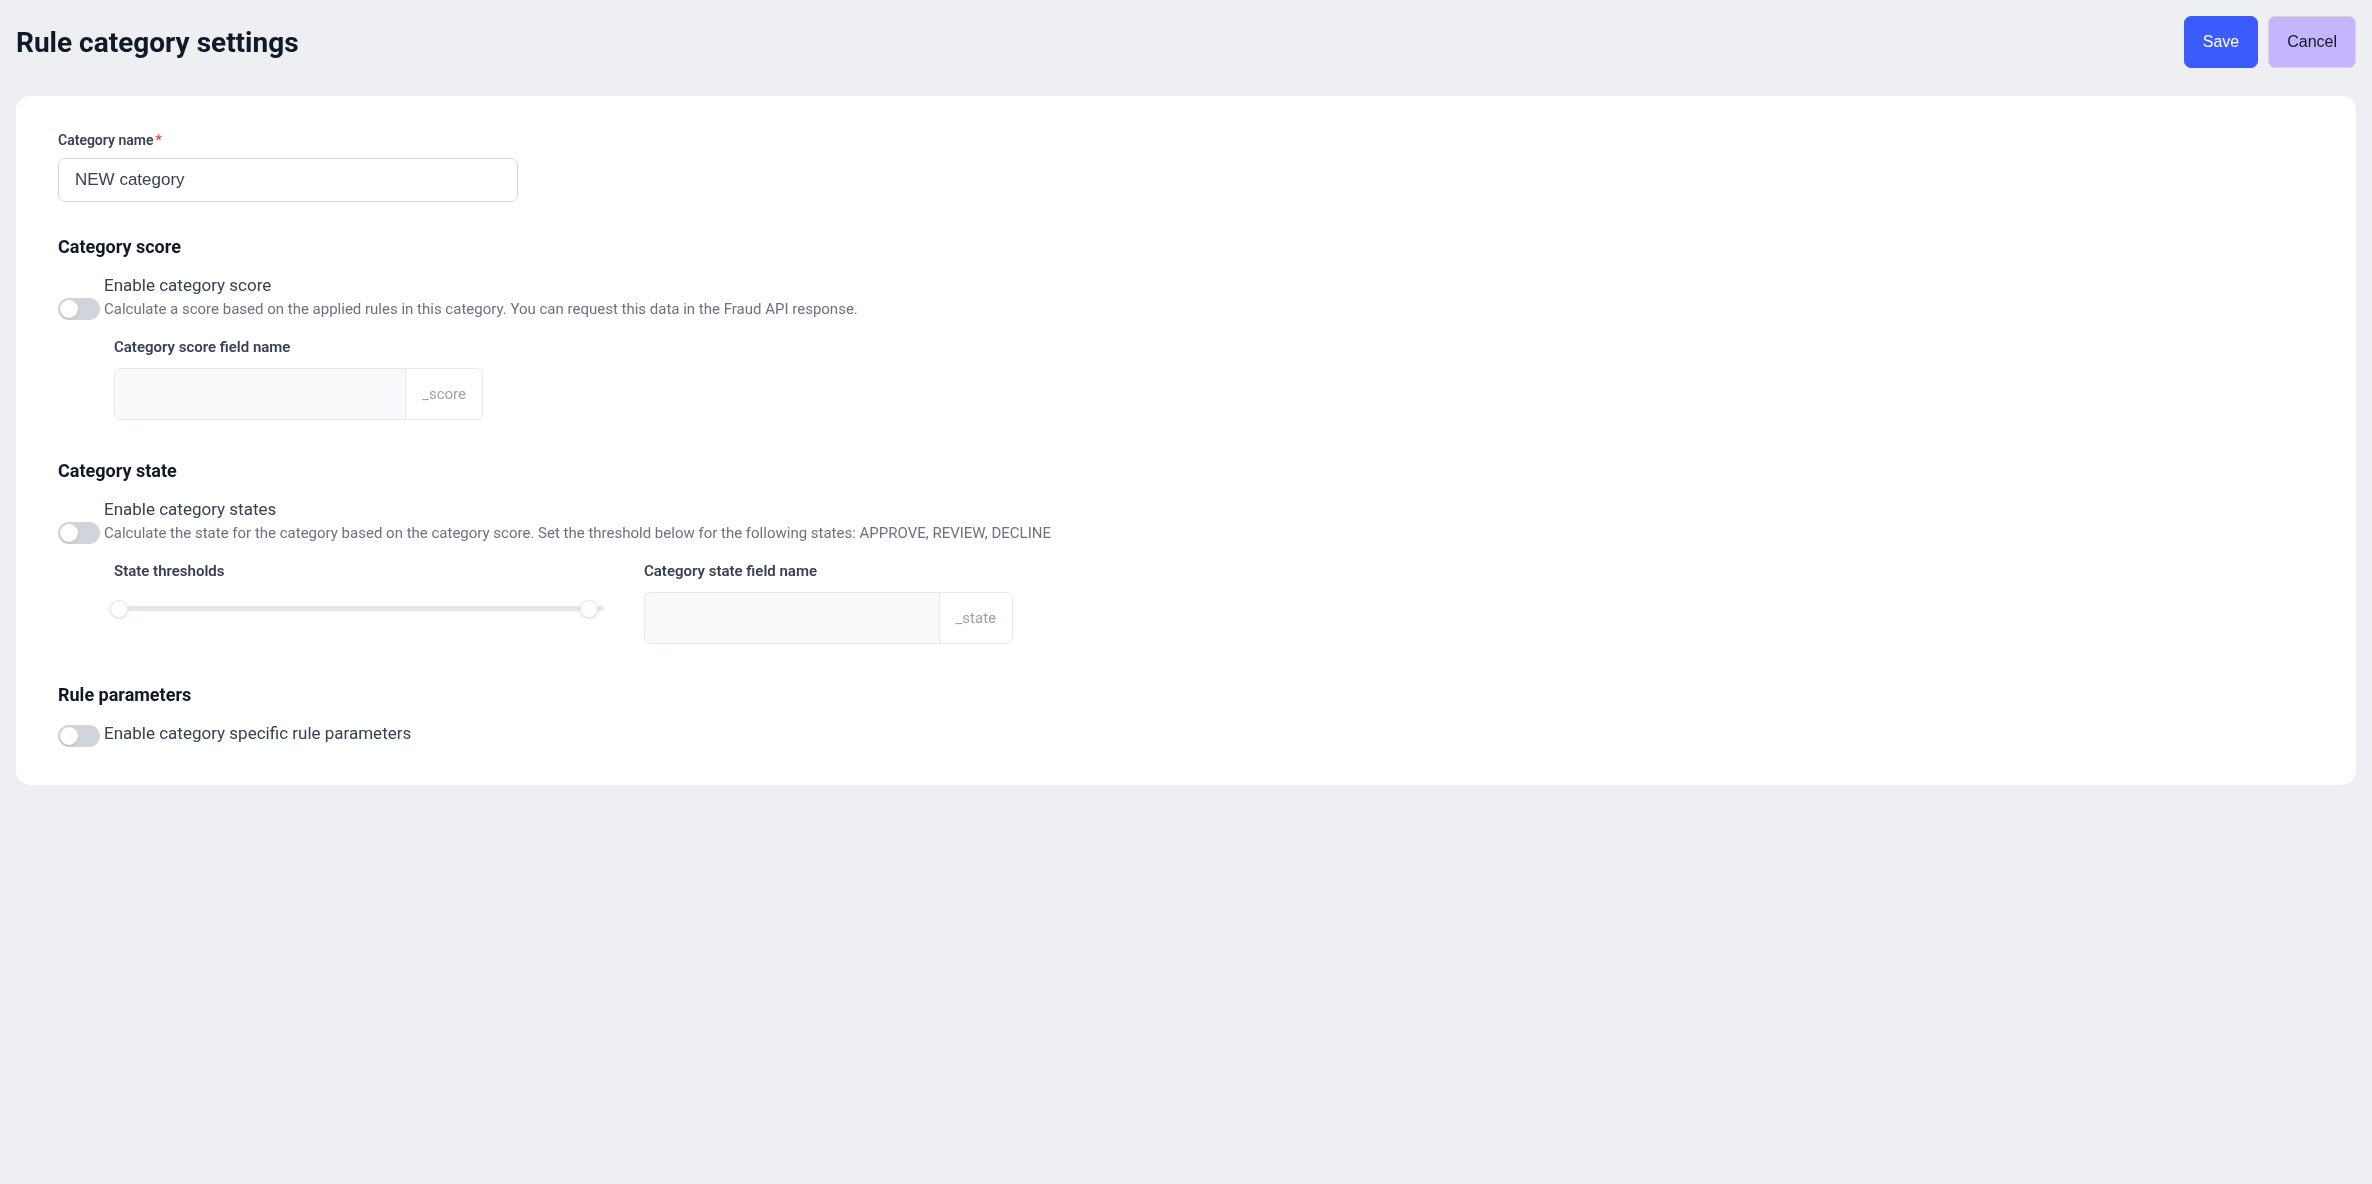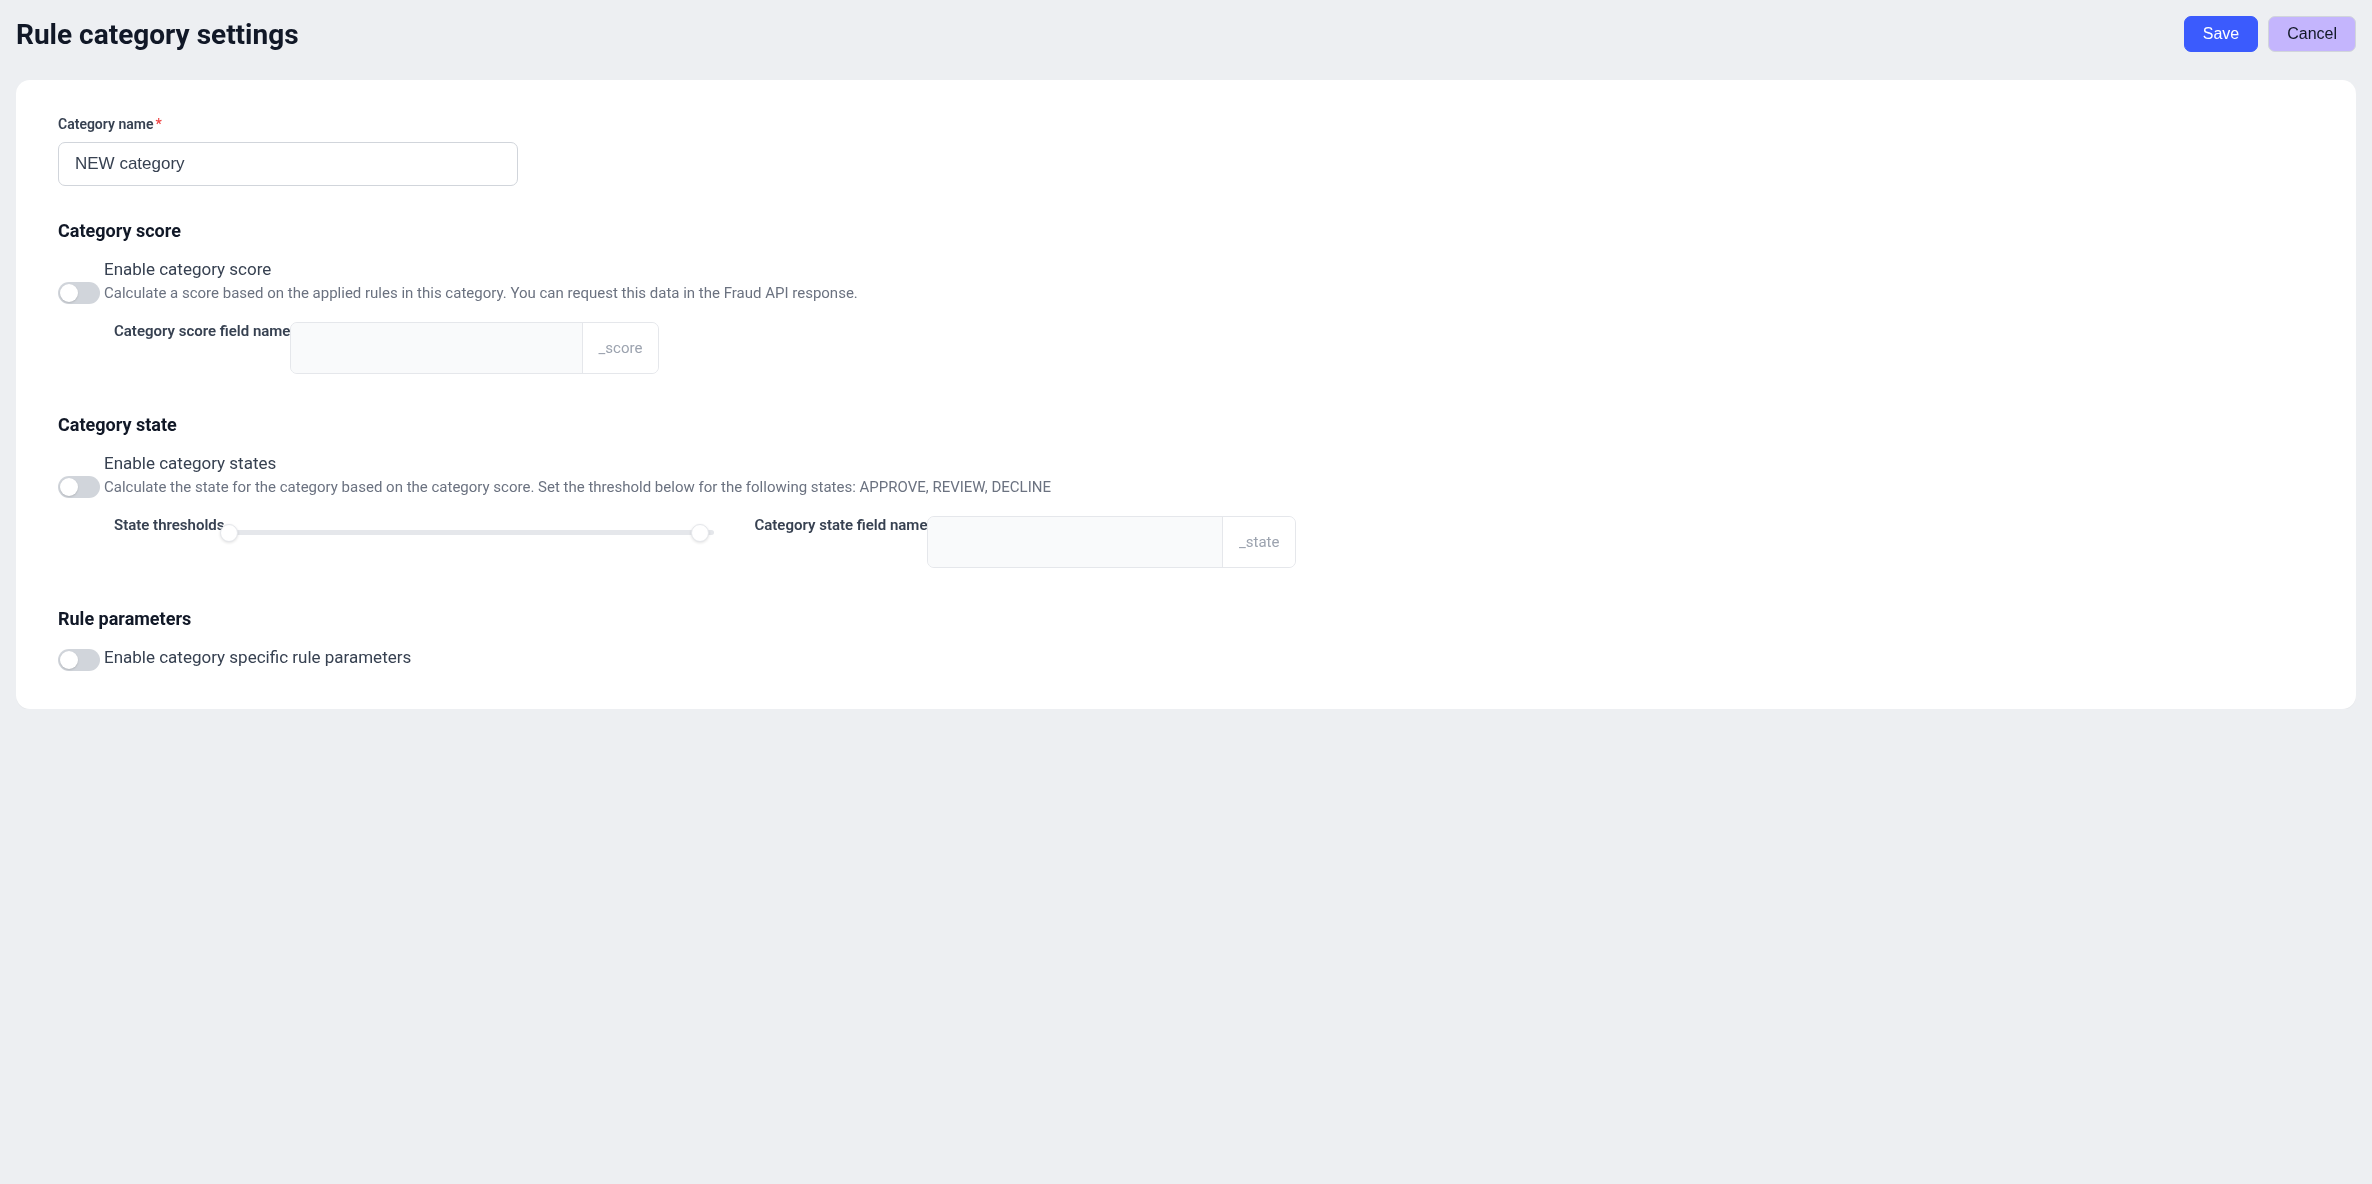--- a/index.html
+++ b/index.html
@@ -22,21 +22,21 @@
       font-size: 28px;
       font-weight: 700;
       color: #111827;
     }
     .header-actions {
       display: flex;
       gap: 10px;
     }
     .btn {
       font-size: 16px;
-      padding: 8px 18px;
+      padding: 16px 18px;
       border-radius: 7px;
       cursor: pointer;
       border: 1px solid transparent;
       font-weight: 500;
       text-align: center;
     }
     .btn-primary {
       background: #3b5bfd;
       color: #fff;
       border-color: #3b5bfd;
@@ -123,21 +123,21 @@
     }
     .sub-section {
       padding-left: 56px;
       margin-bottom: 40px;
       display: flex;
       gap: 40px;
       align-items: flex-start;
     }
     .sub-field {
       display: flex;
-      flex-direction: row;
+      flex-direction: column;
     }
     .sub-label {
       font-size: 15px;
       font-weight: 600;
       color: #374151;
       margin-bottom: 12px;
     }
     .suffix-input {
       display: flex;
       width: 369px;

